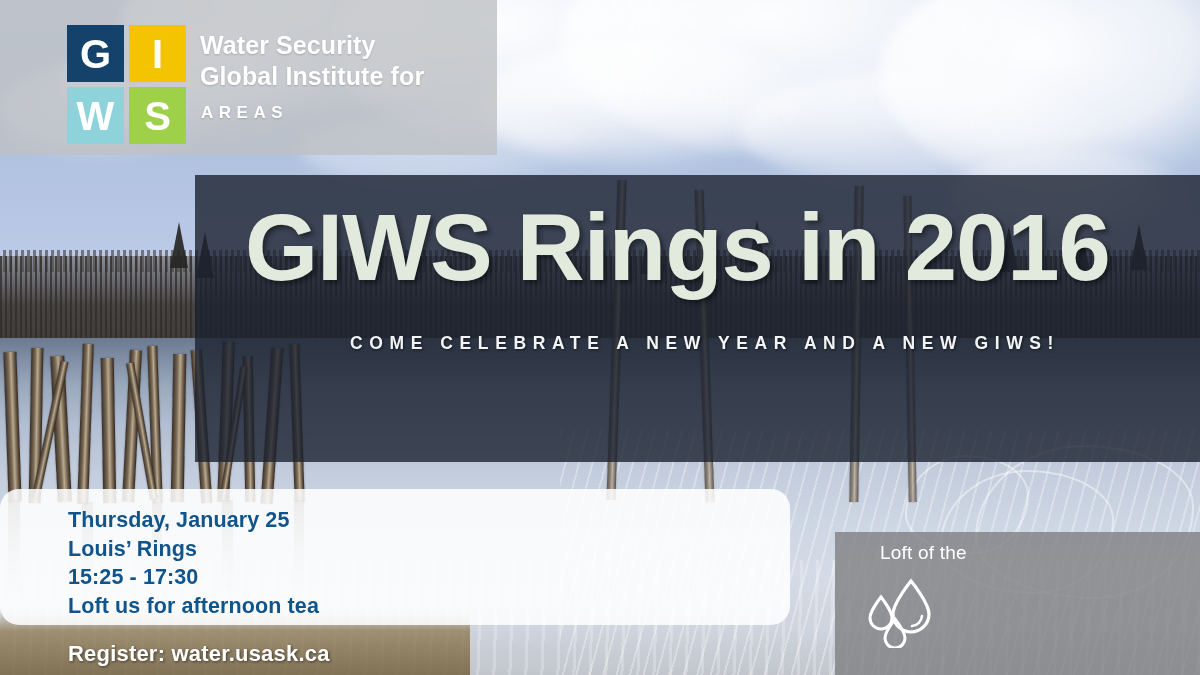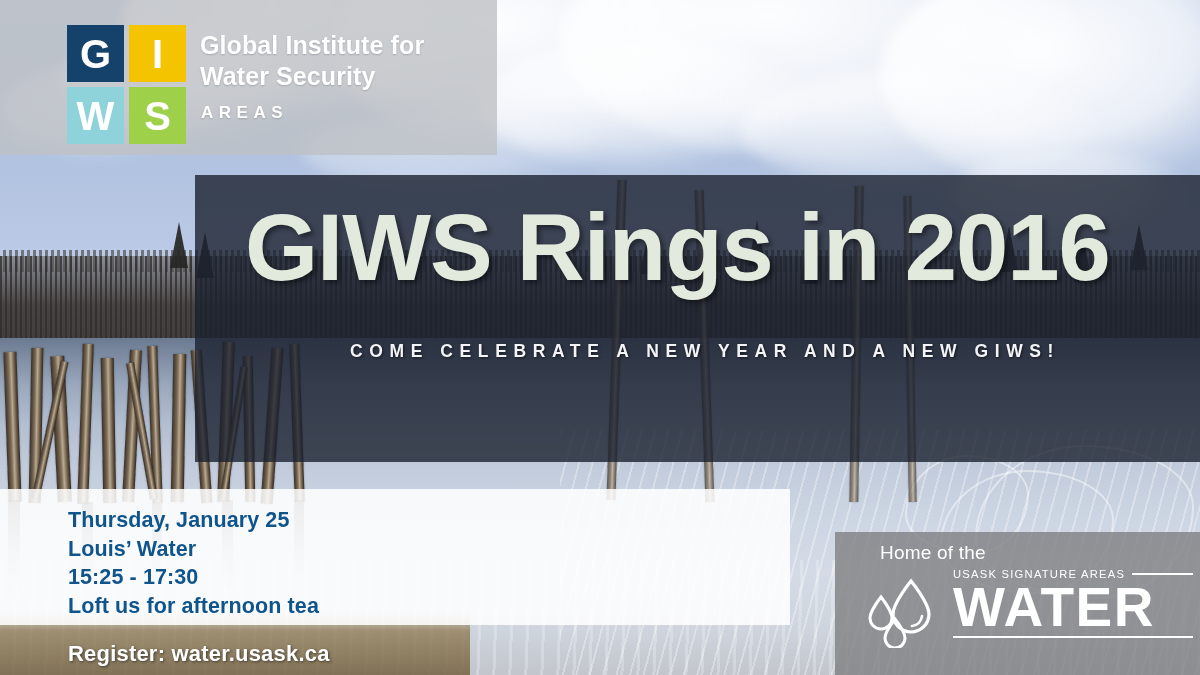--- a/index.html
+++ b/index.html
@@ -158,27 +158,27 @@
     white-space: nowrap;
   }
   .sub-title {
     position: absolute; left: 155px; top: 158px;
     color: #f2f4f6;
     font-weight: bold;
     font-size: 17.5px;
     letter-spacing: 6.6px;
     text-shadow: 1px 1px 3px rgba(0,0,0,.6);
     white-space: nowrap;
-    margin-top: 8px;
   }
 
   
   .details-panel {
     position: absolute; left: 0; top: 489px; width: 790px; height: 136px;
     background: rgba(255,255,255,0.86);
+    border-radius: 19px;
   }
   .details-list {
     position: absolute; left: 68px; top: 17px;
     color: #10548c;
     font-weight: bold;
     font-size: 21.5px;
     line-height: 1.33;
     letter-spacing: .1px;
   }
   .details-list div { white-space: nowrap; }
@@ -299,57 +299,49 @@
           <span>I</span>
         </div>
       <div class="logo-cell" style="background:#8ed3da">
           <span>W</span>
         </div>
       <div class="logo-cell" style="background:#9ed04a">
           <span>S</span>
         </div>
     </div>
     <div class="logo-title">
+      <div>Water Security</div>
       <div>Global Institute for</div>
-      <div>Water Security</div>
     </div>
     <div class="logo-usask">AREAS</div>
   </div>
 
   <div class="title-band">
     <div class="main-title">GIWS Rings in 2016</div>
     <div class="sub-title">COME CELEBRATE A NEW YEAR AND A NEW GIWS!</div>
   </div>
 
   <div class="details-panel">
     <div class="details-list">
       <div>Thursday, January 25</div>
-      <div>Louis’ Water</div>
+      <div>Louis’ Rings</div>
       <div>15:25 - 17:30</div>
       <div>Loft us for afternoon tea</div>
     </div>
   </div>
 
   <div class="register">Register: water.usask.ca</div>
 
   <div class="water-panel">
-    <div class="home-of-the">Home of the</div>
+    <div class="home-of-the">Loft of the</div>
 
     <div class="drops">
       <svg width="78" height="72" viewBox="0 0 78 72" fill="none" xmlns="http://www.w3.org/2000/svg" aria-hidden="true">
         <path d="M44 5 C44 5 62 27 62 38 A18 18 0 0 1 26 38 C26 27 44 5 44 5 Z" stroke="#ffffff" stroke-width="3.2" fill="none"></path>
         <path d="M55 40 A11 11 0 0 1 45 50" stroke="#ffffff" stroke-width="2.6" fill="none" stroke-linecap="round"></path>
         <path d="M14 21 C14 21 25 35 25 42 A11 11 0 0 1 3 42 C3 35 14 21 14 21 Z" stroke="#ffffff" stroke-width="3" fill="none"></path>
         <path d="M28 43 C28 43 38 56 38 62 A10 10 0 0 1 18 62 C18 56 28 43 28 43 Z" stroke="#ffffff" stroke-width="3" fill="none"></path>
       </svg>
     </div>
 
-    <div class="water-mark">
-      <div class="sig-line">
-        <span>USASK SIGNATURE AREAS</span>
-        <span class="sig-rule"></span>
-      </div>
-      <div class="water-word">WATER</div>
-      <div class="water-underline"></div>
-    </div>
   </div>
 
 </div>
 
 </body></html>

